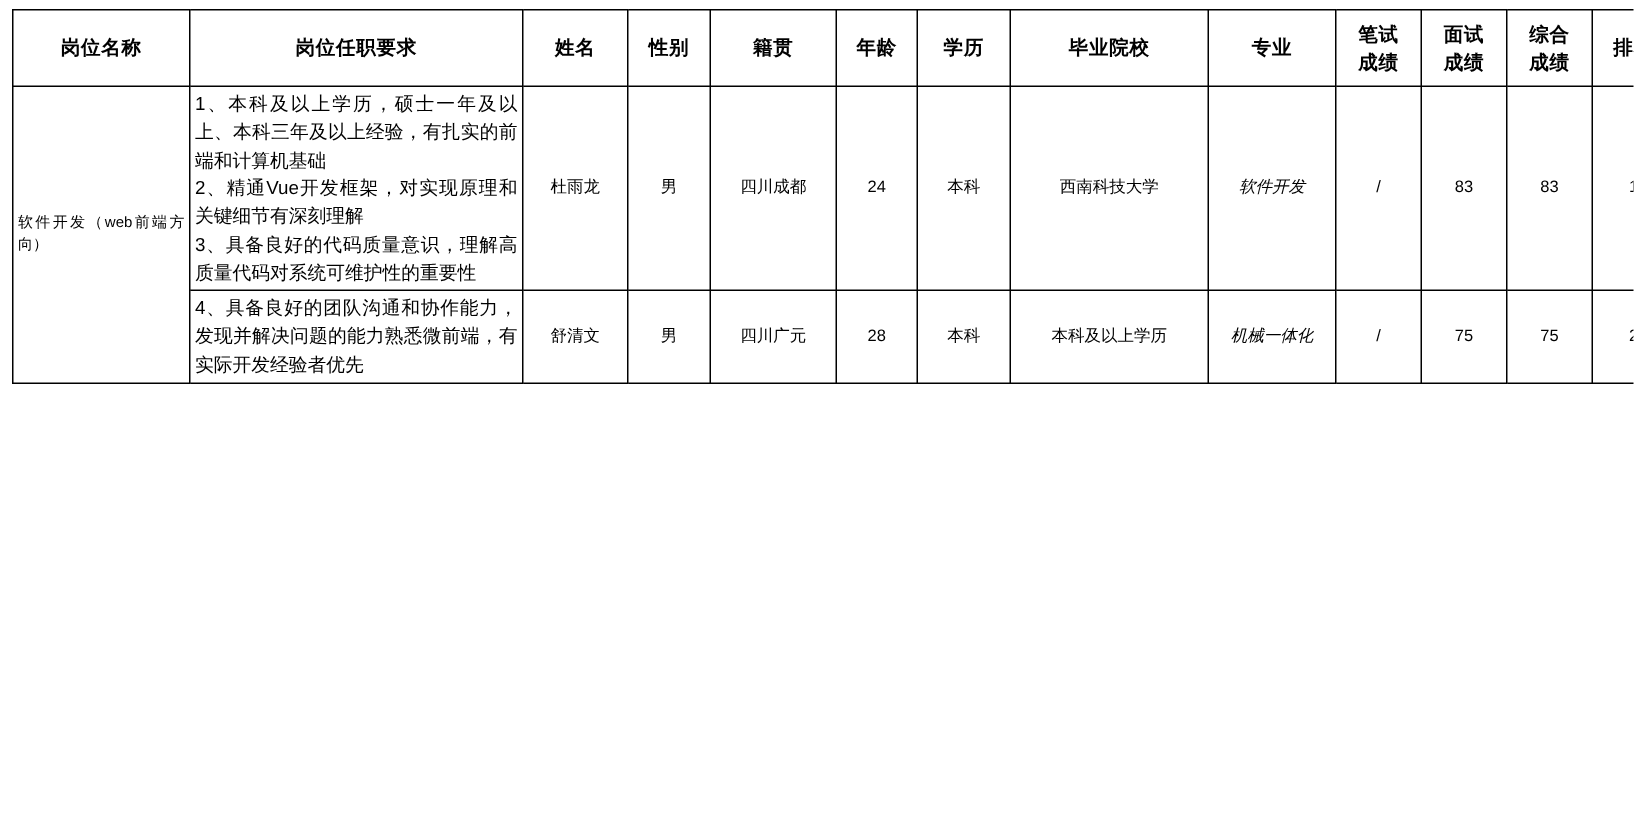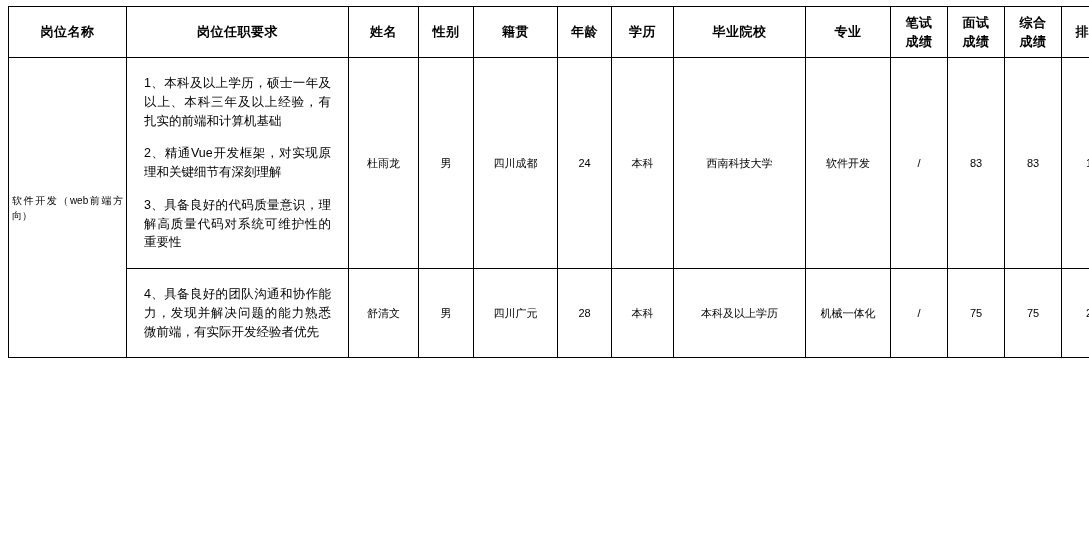--- a/index.html
+++ b/index.html
@@ -68,29 +68,30 @@
     text-align: justify;
     text-align-last: left;
   }
   td.req-cell {
     text-align: left;
     padding: 8px 12px 10px 10px;
     line-height: 2.25;
     font-size: 12.5px;
   }
   td.req-cell p {
-    margin: 14px;
+    margin: 0;
     text-align: justify;
     text-align-last: left;
   }
   td.cand {
     font-size: 11px;
   }
   td.major-cell {
     line-height: 1.9;
+    font-style: italic;
   }
 </style>
 </head>
 <body>
 
 <div class="sheet">
   <table class="recruit">
     <colgroup>
       <col class="c-post">
       <col class="c-req">

